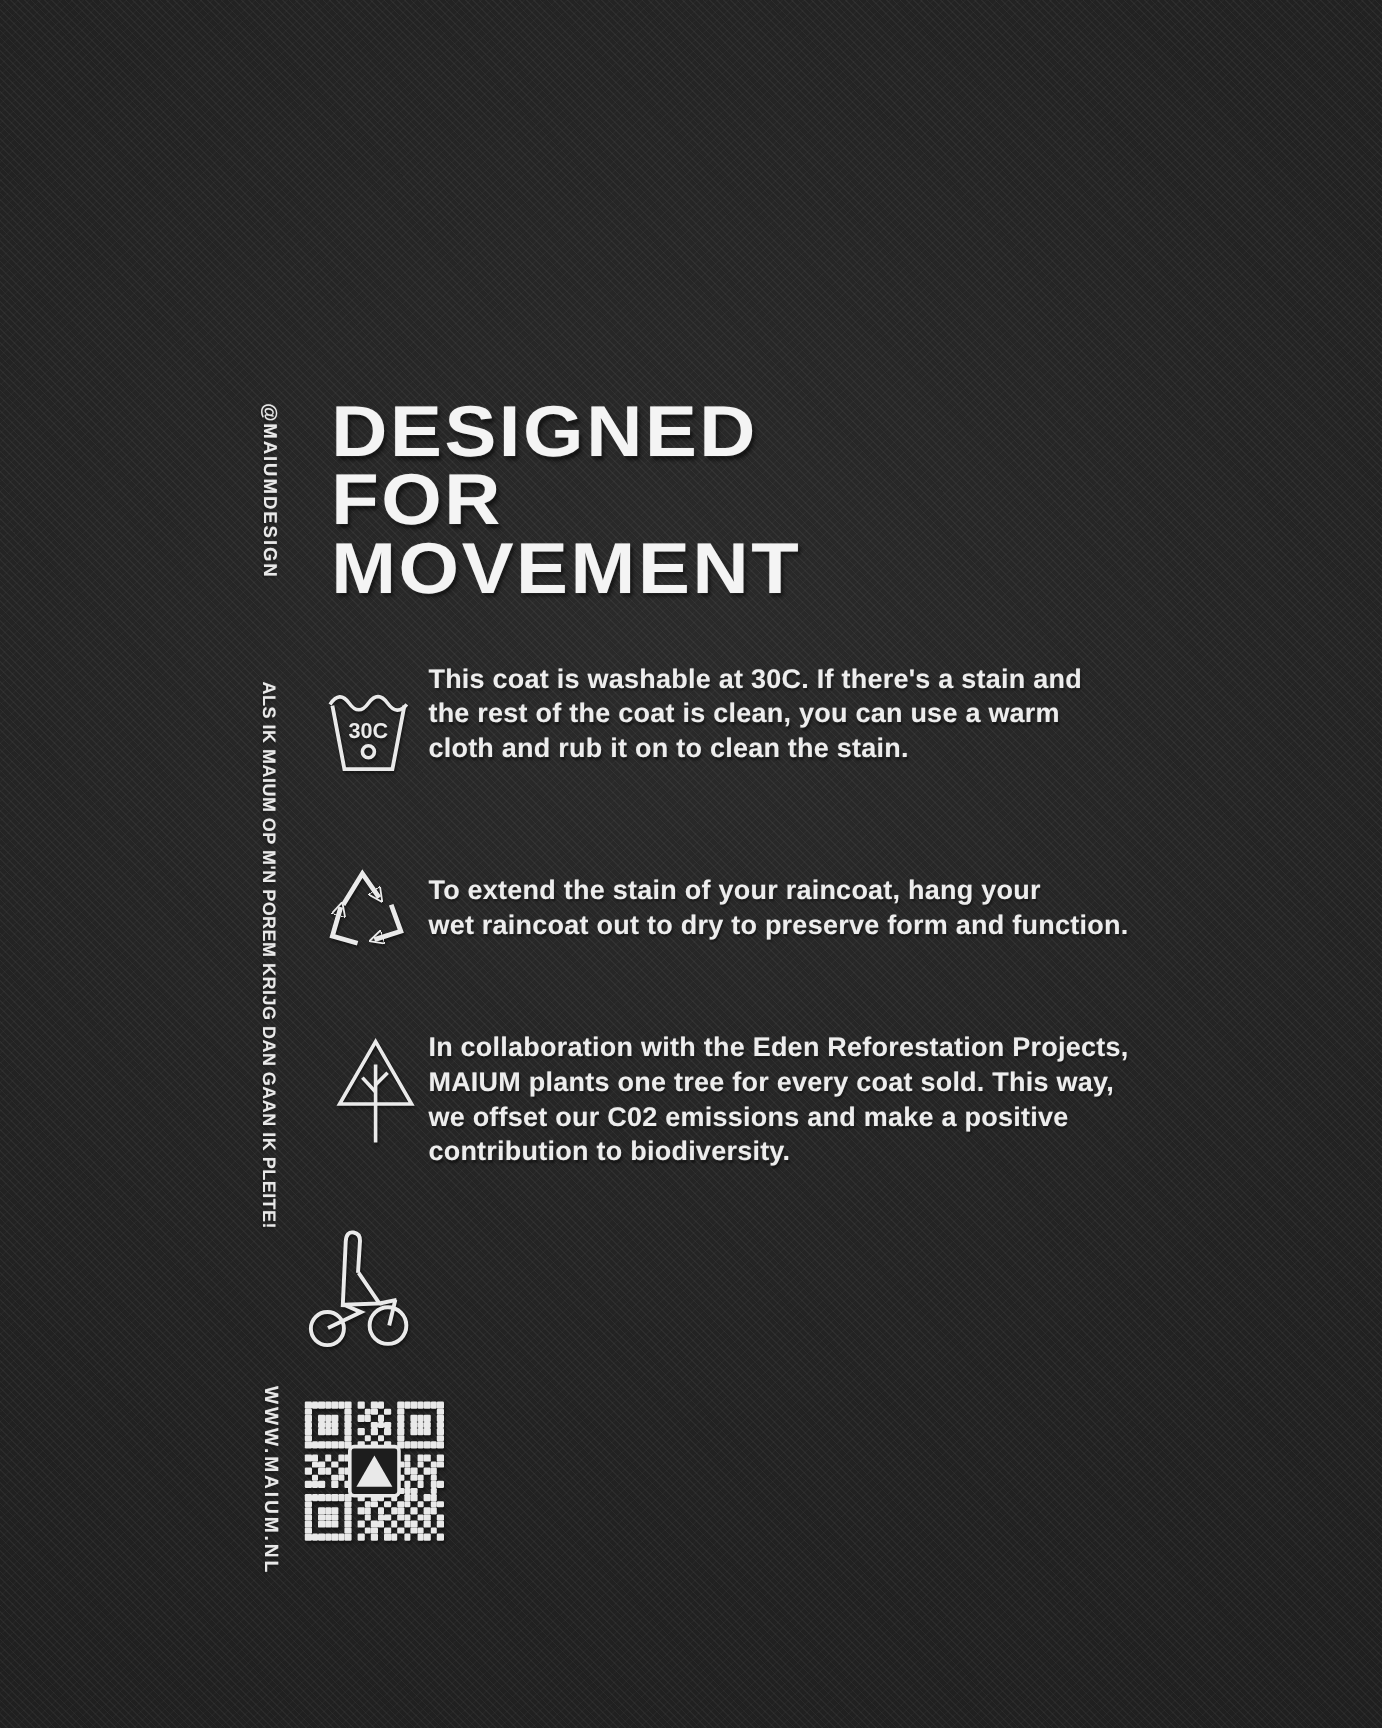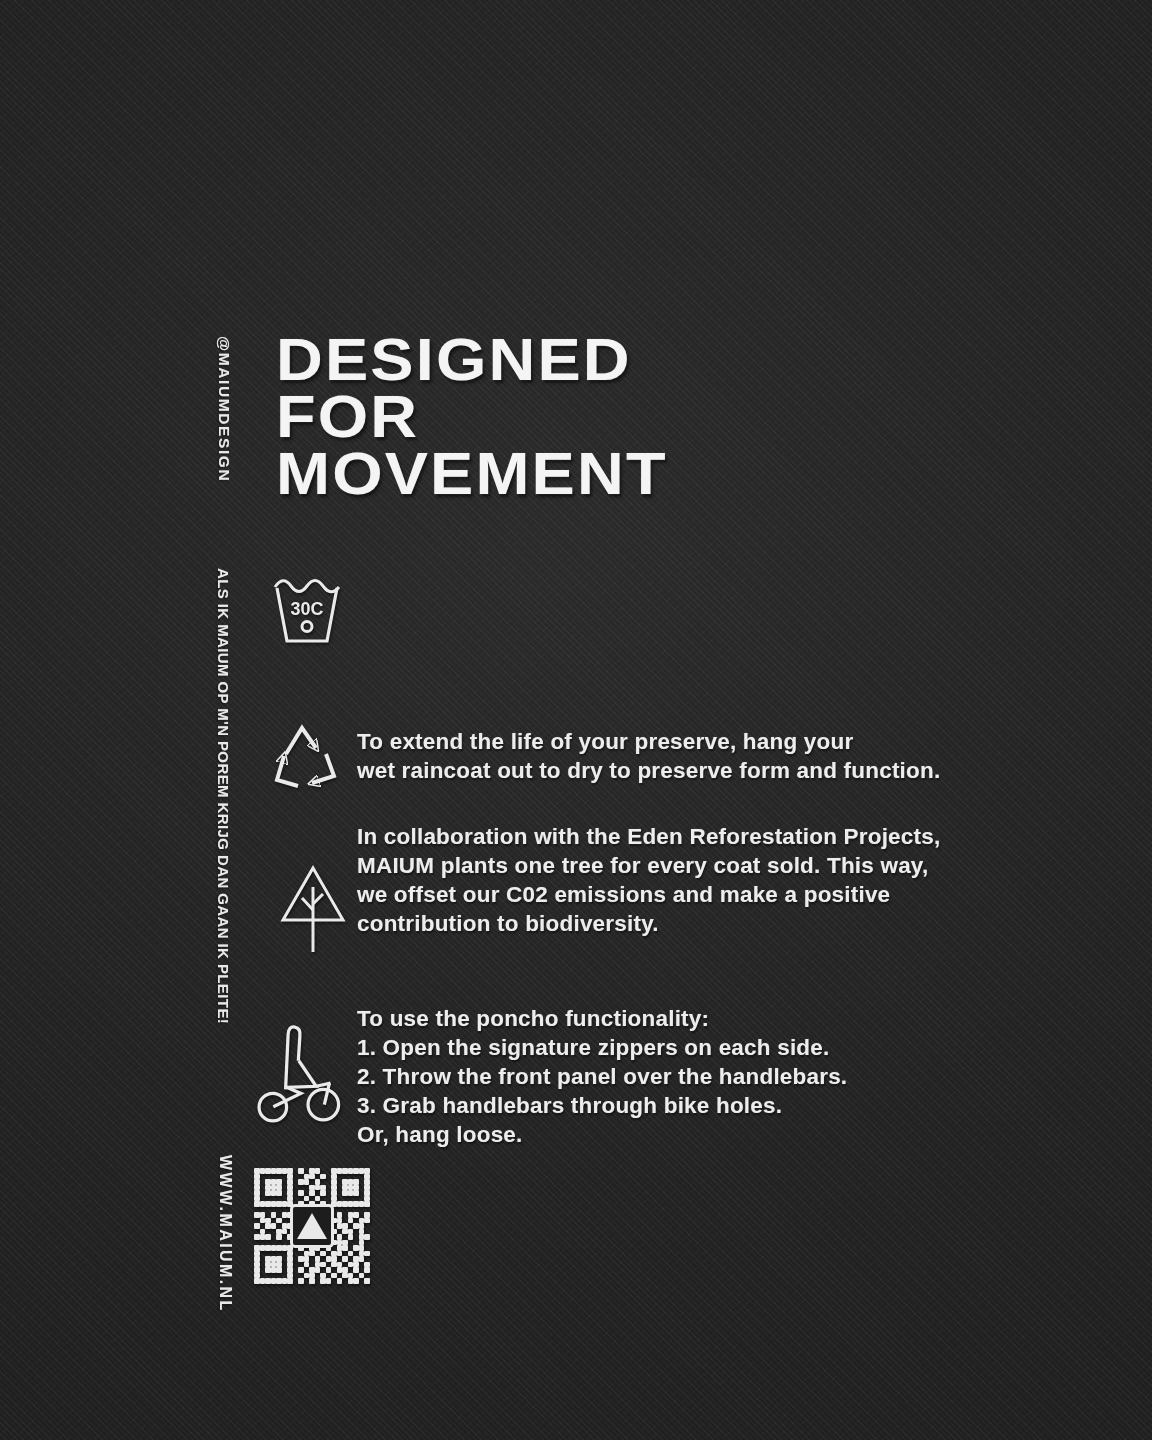--- a/index.html
+++ b/index.html
@@ -36,21 +36,21 @@
   }
   .title span{display:block;}
   .body{
     position:absolute;left:357px;margin:0;
     font-size:22.5px;line-height:29px;font-weight:bold;letter-spacing:0.2px;
     white-space:pre-line;color:#ededed;
     text-shadow:0 0 1px rgba(255,255,255,0.3), 1px 2px 2px rgba(0,0,0,0.55);
   }
   .wash-text{top:551px;}
   .dry-text{top:727px;}
-  .tree-text{top:822px;}
+  .tree-text{top:858px;}
   .poncho-text{top:1004px;}
   .qr-text{left:390px;top:1210px;}
   .icon{
     position:absolute;
     filter:drop-shadow(1px 2px 1.5px rgba(0,0,0,0.5));
   }
   .icon path,.icon circle,.icon line{stroke:#eaeaea;fill:none;}
   .icon text{fill:#eaeaea;stroke:none;font-weight:bold;font-family:"Liberation Sans","DejaVu Sans",sans-serif;}
   .icon-wash{left:270px;top:572px;width:76px;height:78px;}
   .icon-recycle{left:264px;top:718px;width:84px;height:84px;}
@@ -85,32 +85,35 @@
     <span>FOR</span>
     <span>MOVEMENT</span>
   </h1>
 
   <svg class="icon icon-wash" viewBox="0 0 76 78">
     <path d="M5 15 Q13 3 21 14 Q29 25 37 14 Q45 3 53 14 Q61 25 69 15" stroke-width="3"></path>
     <path d="M7 16 L17 69 L57 69 L67 16" stroke-width="3.2"></path>
     <text x="37" y="43" font-size="18" text-anchor="middle">30C</text>
     <circle cx="37" cy="54.5" r="5" stroke-width="3"></circle>
   </svg>
+  <p class="body wash-text">This coat is washable at 30C. If there's a stain and
+the rest of the coat is clean, you can use a warm
+cloth and rub it on to clean the stain.</p>
 
   <svg class="icon icon-recycle" viewBox="0 0 84 84">
     <defs>
       <marker id="ah" viewBox="0 0 8 8" refX="5" refY="4" markerWidth="3" markerHeight="3" orient="auto">
         <path d="M0 0 L8 4 L0 8 Z" fill="#eaeaea" stroke="none"></path>
       </marker>
     </defs>
     <path d="M22 36 L38 10 L52 30" stroke-width="4" marker-end="url(#ah)"></path>
     <path d="M62 36 L70 58 L48 65" stroke-width="4" marker-end="url(#ah)"></path>
     <path d="M34 68 L13 62 L20 38" stroke-width="4" marker-end="url(#ah)"></path>
   </svg>
-  <p class="body dry-text">To extend the life of your preserve, hang your
+  <p class="body dry-text">To extend the stain of your raincoat, hang your
 wet raincoat out to dry to preserve form and function.</p>
 
   <svg class="icon icon-tree" viewBox="0 0 70 92">
     <path d="M35 5 L5 57 L65 57 Z" stroke-width="3"></path>
     <path d="M35 89 L35 24" stroke-width="3"></path>
     <path d="M35 47 L24 35" stroke-width="3"></path>
     <path d="M35 41 L45 31" stroke-width="3"></path>
   </svg>
   <p class="body tree-text">In collaboration with the Eden Reforestation Projects,
 MAIUM plants one tree for every coat sold. This way,
@@ -119,25 +122,20 @@
 
   <svg class="icon icon-bike" viewBox="0 0 100 100">
     <circle cx="16.5" cy="83.5" r="13.5" stroke-width="3.2"></circle>
     <circle cx="66" cy="81" r="15" stroke-width="3.2"></circle>
     <path d="M29 66 L31.5 12 Q32 4 38 5 Q44 6 43 14 L41.5 38" stroke-width="3.2"></path>
     <path d="M42 38 L59 63 L30 64" stroke-width="3.2"></path>
     <path d="M59 63 L73 60" stroke-width="3.2"></path>
     <path d="M72 60 L67 81" stroke-width="3.2"></path>
     <path d="M30 64 L44 70 L17 83" stroke-width="3.2"></path>
   </svg>
-  <p class="body poncho-text">To use the poncho functionality:
-1. Open the signature zippers on each side.
-2. Throw the front panel over the handlebars.
-3. Grab handlebars through bike holes.
-Or, hang loose.</p>
 
   <div class="qr">
     <div class="qr-grid">
         <div class="on"></div>
         <div class="on"></div>
         <div class="on"></div>
         <div class="on"></div>
         <div class="on"></div>
         <div class="on"></div>
         <div class="on"></div>

